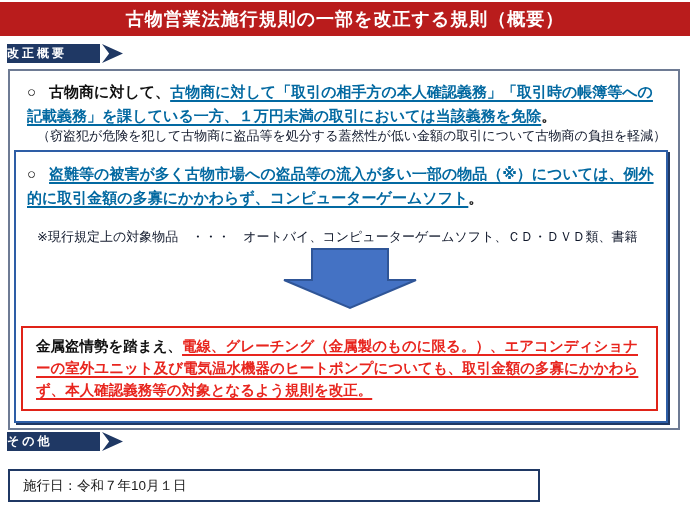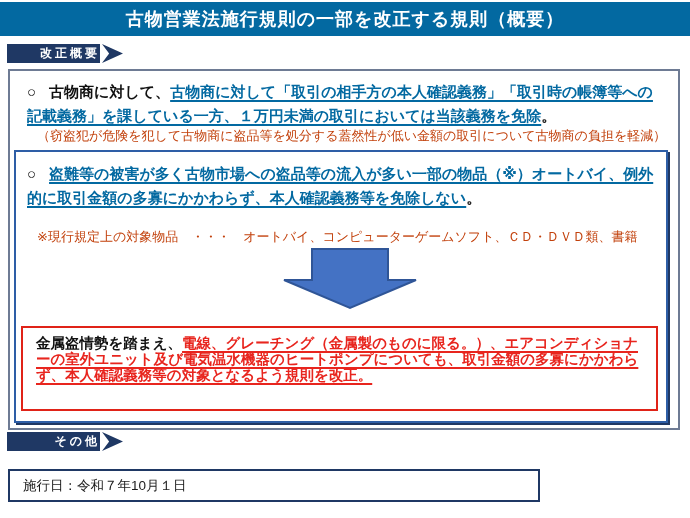--- a/index.html
+++ b/index.html
@@ -5,30 +5,30 @@
   html,body{margin:0;padding:0;}
   body{
     width:690px;height:518px;position:relative;overflow:hidden;
     background:#ffffff;
     font-family:"Liberation Sans","DejaVu Sans",sans-serif;
     color:#111;
   }
   
   .titlebar{
     position:absolute;left:0;top:2px;width:690px;height:34px;
-    background:#0369a1;color:#fff;
+    background:#b91c1c;color:#fff;
     font-size:18px;font-weight:bold;letter-spacing:1px;
     text-align:center;line-height:34px;
   }
   
   .banner{position:absolute;left:7px;height:19px;display:flex;align-items:stretch;}
   .banner-rect{
     background:#1f3864;color:#fff;width:93px;
     font-size:12px;font-weight:bold;letter-spacing:3px;
-    text-align:right;line-height:19px;
+    text-align:left;line-height:19px;
   }
   .banner-tip{
     width:21px;margin-left:2px;background:#1f3864;
     clip-path:polygon(0 0,100% 50%,0 100%,34% 50%);
   }
   .banner-kaisei{top:44px;}
   .banner-sonota{top:432px;}
   
   .outer-box{
     position:absolute;left:8px;top:69px;width:672px;height:361px;
@@ -36,21 +36,21 @@
   }
   .inner-box{
     position:absolute;left:14px;top:150px;width:654px;height:273px;
     border:2px solid #2e5ea6;background:#fff;box-sizing:border-box;
     box-shadow:2px 2px 0 #1f3864;
   }
   .red-box{
     position:absolute;left:21px;top:326px;width:637px;height:85px;
     border:2px solid #e02318;background:#fff;box-sizing:border-box;
     padding:7px 13px;
-    font-size:14.5px;font-weight:bold;line-height:16px;
+    font-size:14.5px;font-weight:bold;line-height:22px;
   }
   .footer-box{
     position:absolute;left:8px;top:469px;width:532px;height:33px;
     border:2px solid #1f3864;background:#fff;box-sizing:border-box;
     font-size:13.5px;line-height:29px;padding-left:13px;color:#1a1a1a;
   }
   
   .bullet{position:absolute;margin:0;font-size:15px;font-weight:bold;color:#111;}
   .bullet-1{left:27px;top:80px;width:636px;line-height:24px;}
   .bullet-2{left:27px;top:162px;width:634px;line-height:24px;}
@@ -60,21 +60,21 @@
     text-decoration:underline;
     text-decoration-thickness:1.5px;
     text-underline-offset:3px;
   }
   .hl-red{
     color:#e8251e;
     text-decoration:underline;
     text-decoration-thickness:1.5px;
     text-underline-offset:3px;
   }
-  .note{position:absolute;margin:0;font-size:13px;font-weight:normal;color:#c2410c;}
+  .note{position:absolute;margin:0;font-size:13px;font-weight:normal;color:#0f172a;}
   .note-1{left:37px;top:127px;width:630px;}
   .note-2{left:37px;top:228px;width:620px;}
   
   .down-arrow{position:absolute;left:282px;top:248px;width:136px;height:62px;}
 </style>
 </head>
 <body>
 
 <div class="titlebar">古物営業法施行規則の一部を改正する規則（概要）</div>
 
@@ -86,21 +86,21 @@
 <div class="outer-box"></div>
 
 <p class="bullet bullet-1">
   <span class="marker">○</span><span>古物商に対して、</span><span class="hl-blue">古物商に対して「取引の相手方の本人確認義務」「取引時の帳簿等への記載義務」を課している一方、１万円未満の取引においては当該義務を免除</span><span>。</span>
 </p>
 <p class="note note-1">（窃盗犯が危険を犯して古物商に盗品等を処分する蓋然性が低い金額の取引について古物商の負担を軽減）</p>
 
 <div class="inner-box"></div>
 
 <p class="bullet bullet-2">
-  <span class="marker">○</span><span class="hl-blue">盗難等の被害が多く古物市場への盗品等の流入が多い一部の物品（※）オートバイ、例外的に取引金額の多寡にかかわらず、本人確認義務等を免除しない</span><span>。</span>
+  <span class="marker">○</span><span class="hl-blue">盗難等の被害が多く古物市場への盗品等の流入が多い一部の物品（※）については、例外的に取引金額の多寡にかかわらず、コンピューターゲームソフト</span><span>。</span>
 </p>
 <p class="note note-2">※現行規定上の対象物品　・・・　オートバイ、コンピューターゲームソフト、ＣＤ・ＤＶＤ類、書籍</p>
 
 <svg class="down-arrow" viewBox="0 0 136 62" xmlns="http://www.w3.org/2000/svg" aria-hidden="true">
   <path d="M30 1 L106 1 L106 32 L134 32 L68 60 L2 32 L30 32 Z" fill="#4472c4" stroke="#2f5597" stroke-width="2" stroke-linejoin="miter"></path>
 </svg>
 
 <div class="red-box">
   <span>金属盗情勢を踏まえ、</span><span class="hl-red">電線、グレーチング（金属製のものに限る。）、エアコンディショナーの室外ユニット及び電気温水機器のヒートポンプについても、取引金額の多寡にかかわらず、本人確認義務等の対象となるよう規則を改正。</span>
 </div>

